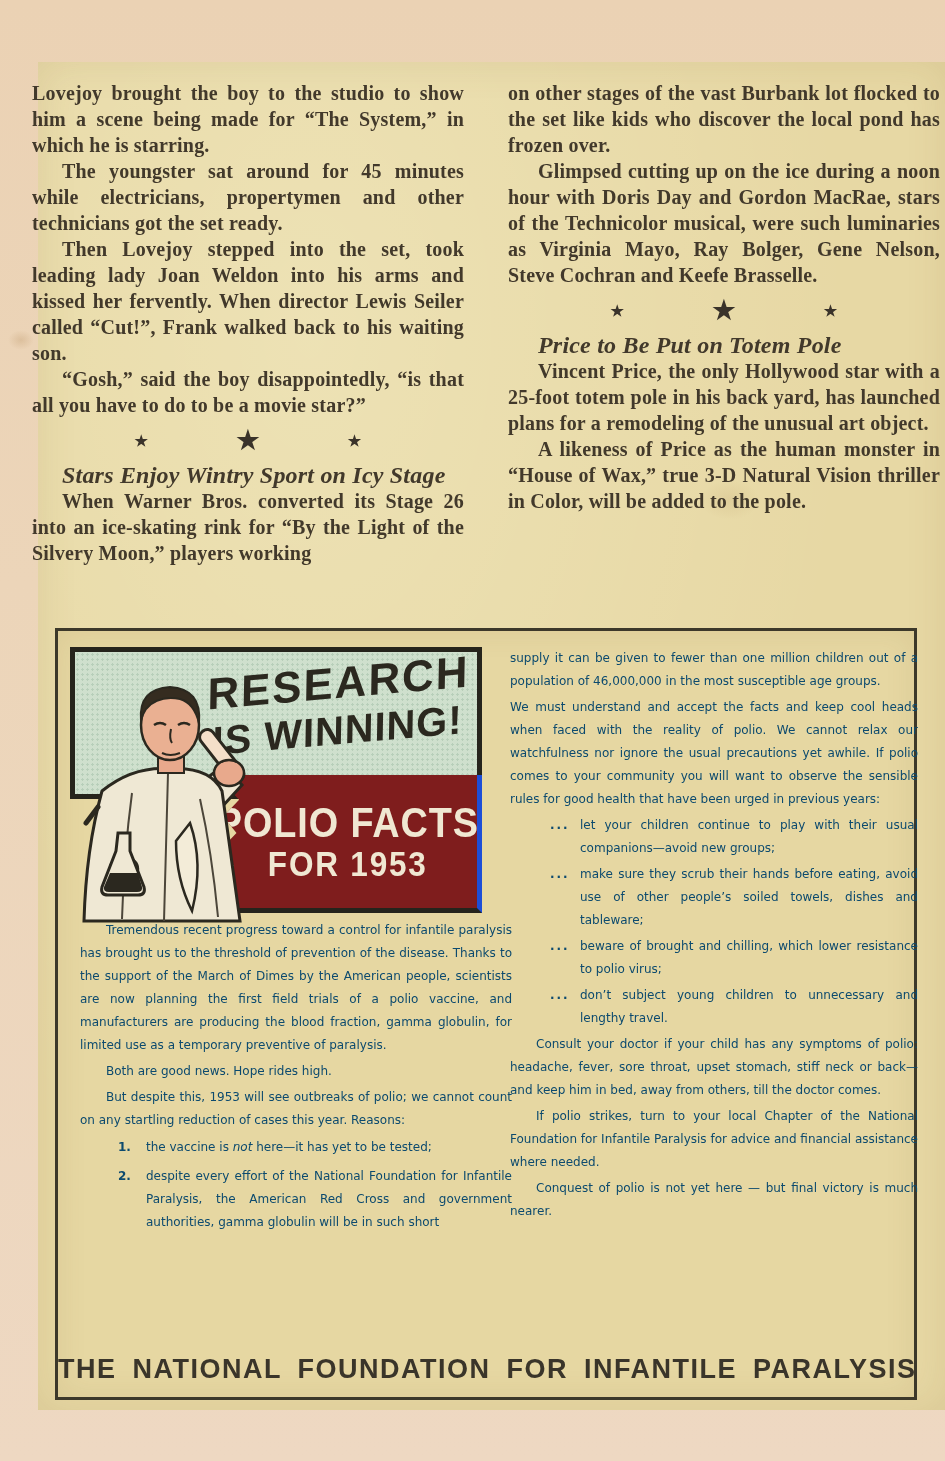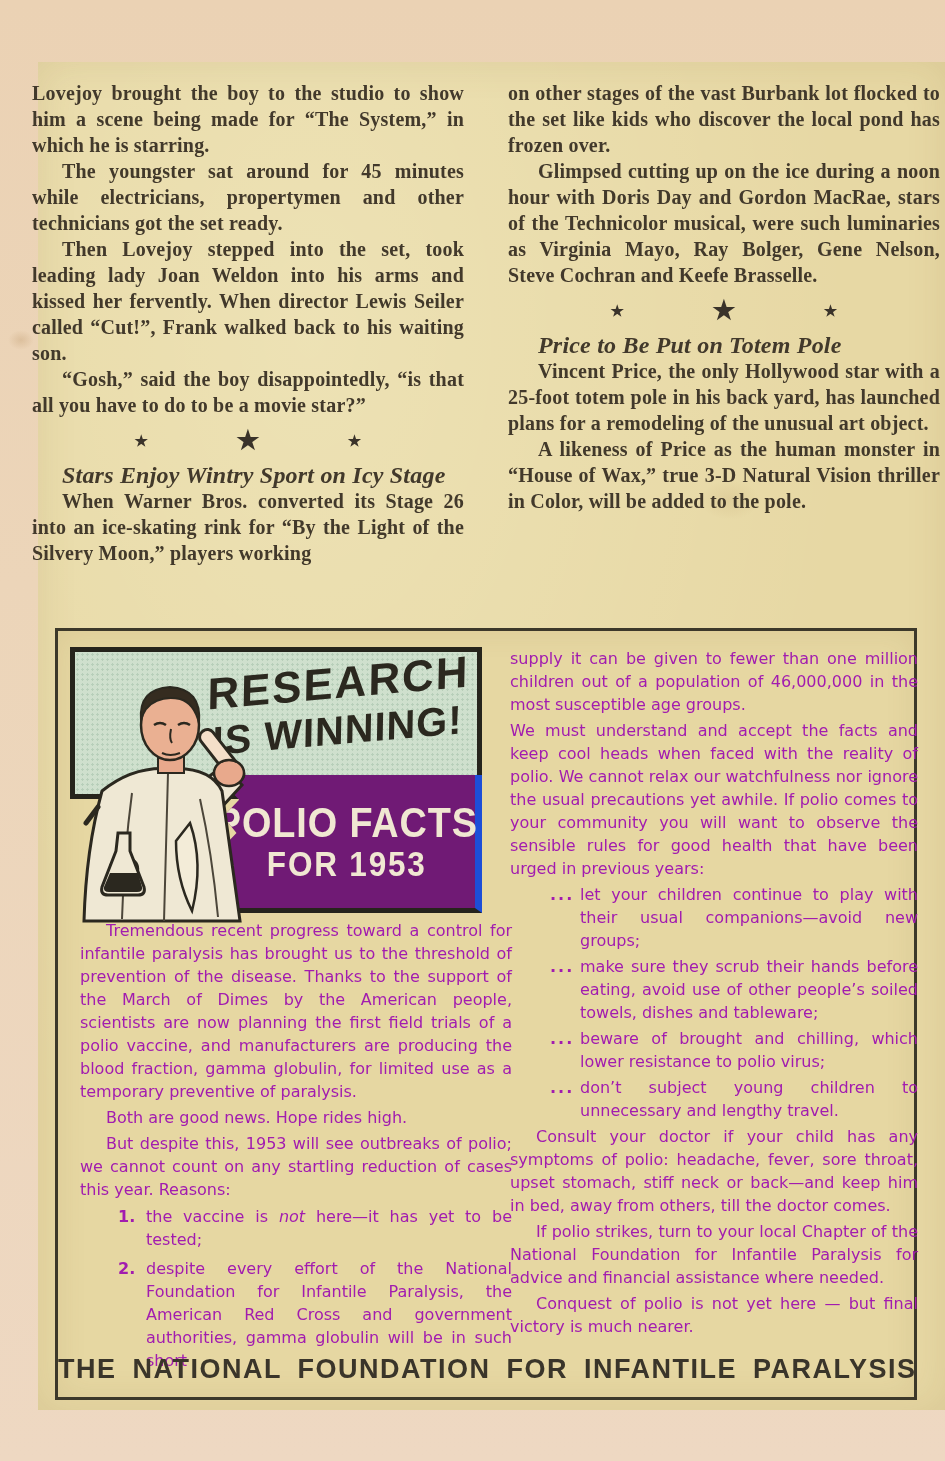--- a/index.html
+++ b/index.html
@@ -44,45 +44,45 @@
   .ad-header{position:absolute;left:12px;top:16px;width:412px;height:266px;}
   .teal-panel{
     position:absolute;left:0;top:0;width:100%;height:152px;
     background:
       radial-gradient(circle, rgba(140,175,150,.35) 1px, transparent 1.4px) 0 0/5px 5px,
       #cfe0cd;
     border:5px solid #26241c;box-sizing:border-box;
   }
   .black-panel{
     position:absolute;left:148px;top:128px;width:264px;height:138px;
-    background:#701a75;
+    background:#7f1d1d;
     clip-path:polygon(7% 0,100% 0,100% 100%,0 100%,4% 90%,0 78%,6% 66%,1% 54%,7% 42%,2% 30%,8% 18%,3% 8%);
     display:flex;flex-direction:column;align-items:center;justify-content:center;
-    border-right:7px solid #1d4ed8;border-bottom:5px solid #26241c;box-sizing:border-box;
+    border-right:5px solid #1d4ed8;border-bottom:5px solid #26241c;box-sizing:border-box;
   }
   .panel-title{
     color:#f0e7d2;font-family:"Liberation Sans",sans-serif;font-weight:bold;
     font-size:43px;line-height:44px;transform:scaleX(.88);letter-spacing:1px;white-space:nowrap;
   }
   .panel-subtitle{
     color:#f0e7d2;font-family:"Liberation Sans",sans-serif;font-weight:bold;
     font-size:35px;line-height:40px;transform:scaleX(.9);letter-spacing:2px;white-space:nowrap;
   }
   .headline{
     position:absolute;left:128px;top:12px;width:280px;text-align:center;
     transform:rotate(-5deg) skewX(-6deg);
     color:#2b281f;font-family:"Liberation Sans",sans-serif;font-weight:bold;
   }
   .headline .h1{font-size:44px;line-height:48px;letter-spacing:2px;}
   .headline .h2{font-size:40px;line-height:46px;letter-spacing:1px;}
   .scientist{position:absolute;left:2px;top:26px;}
 
   .ad-col{
-    position:absolute;color:#a21caf;
-    font-family:"DejaVu Sans",sans-serif;font-size:16px;line-height:23px;
+    position:absolute;color:#0c4a6e;
+    font-family:"DejaVu Sans",sans-serif;font-size:12px;line-height:23px;
     text-align:justify;
   }
   .ad-col p{margin:0 0 3px 0;text-indent:26px;}
   .ad-col p.noindent{text-indent:0;}
   .ad-col-left{left:22px;top:288px;width:432px;}
   .ad-col-right{left:452px;top:16px;width:408px;}
   .hang-indent{margin-left:66px;text-indent:0 !important;margin-bottom:6px;}
   .num-item{position:relative;padding-left:66px;margin:4px 0 6px 0;text-align:justify;}
   .num-item .num{position:absolute;left:38px;font-weight:bold;}
   .bullet-item{position:relative;padding-left:70px;margin:3px 0;text-align:justify;}

